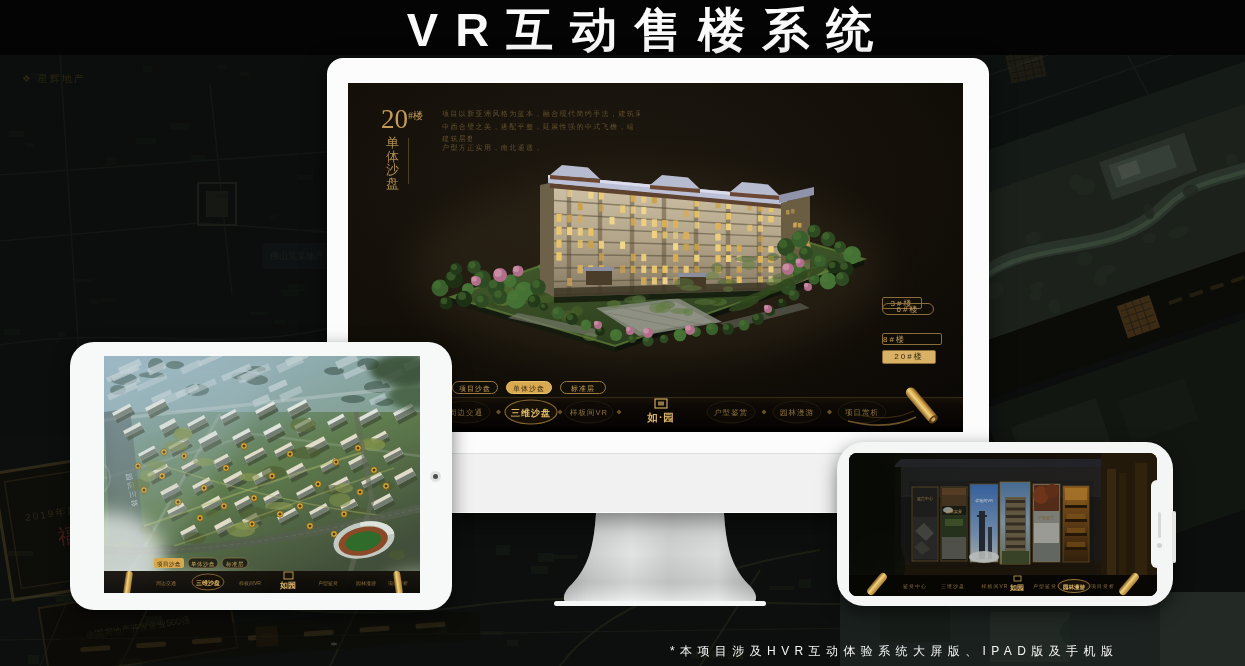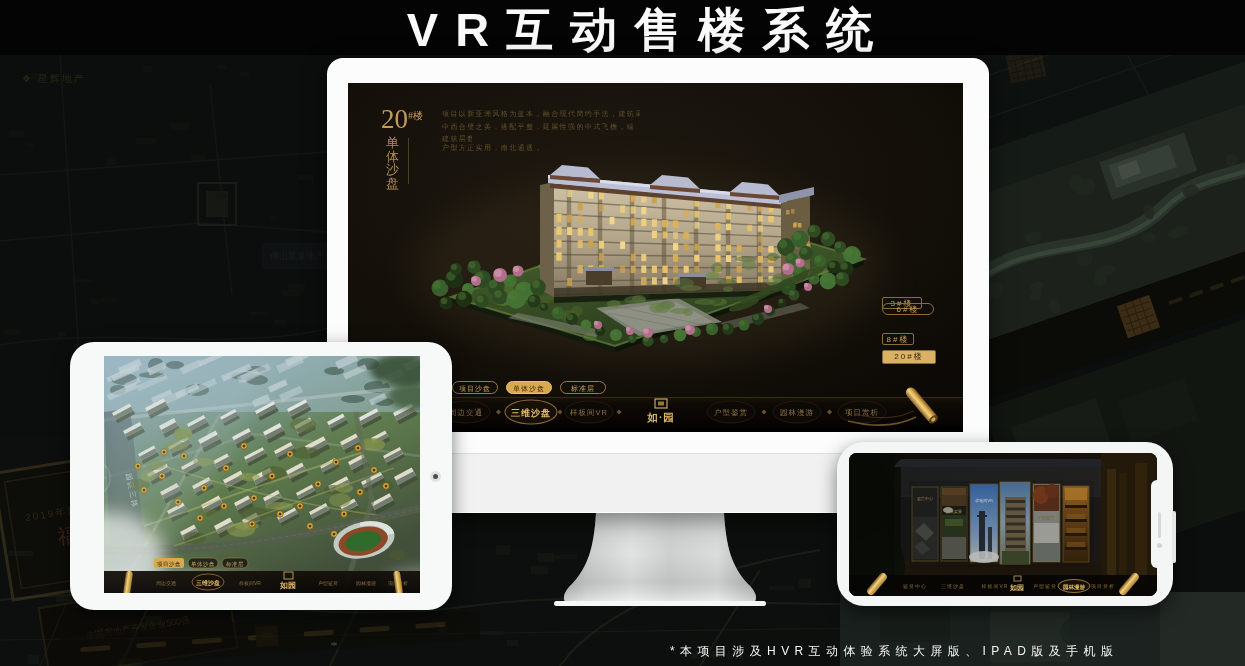--- a/index.html
+++ b/index.html
@@ -715,21 +715,21 @@
 <div style="position:absolute;left:38px;top:53px;width:14px;color:#b08d52;font-size:13px;line-height:13.5px;font-family:'Liberation Serif',serif;">单<br>体<br>沙<br>盘</div>
 <div style="position:absolute;left:60px;top:55px;width:1px;height:46px;background:#5d4b28;opacity:0.8;"></div>
 
 <div style="position:absolute;left:94px;top:26px;width:198px;overflow:hidden;color:#63512e;font-size:7px;letter-spacing:1.4px;white-space:nowrap;">项目以新亚洲风格为蓝本，融合现代简约手法，建筑采用真石漆，搭配金属质感线条，尽显大气</div>
 <div style="position:absolute;left:94px;top:39px;width:191px;overflow:hidden;color:#63512e;font-size:7px;letter-spacing:1.4px;white-space:nowrap;">中西合璧之美，搭配平整，延展性强的中式飞檐，端庄连贯，构建三进归家仪式感</div>
 <div style="position:absolute;left:94px;top:51px;width:30px;overflow:hidden;color:#63512e;font-size:7px;letter-spacing:1.4px;white-space:nowrap;">建筑层数9层</div>
 <div style="position:absolute;left:94px;top:60px;width:100px;overflow:hidden;color:#63512e;font-size:7px;letter-spacing:1.4px;white-space:nowrap;">户型方正实用，南北通透，赠送面积丰富</div>
 
 <div style="position:absolute;left:534px;top:214px;width:40px;height:12px;border:1px solid #8a6d39;border-radius:2px;color:#c6a158;font-size:8px;line-height:12px;text-align:center;letter-spacing:2px;box-sizing:border-box;">3#楼</div>
 <div style="position:absolute;left:534px;top:220px;width:52px;height:12px;border:1px solid #8a6d39;border-radius:6px;color:#c6a158;font-size:8px;line-height:12px;text-align:center;letter-spacing:2px;box-sizing:border-box;">6#楼</div>
-<div style="position:absolute;left:534px;top:250px;width:32px;height:12px;border:1px solid #8a6d39;border-radius:2px;color:#c6a158;font-size:8px;line-height:12px;text-align:center;letter-spacing:2px;box-sizing:border-box;">8#楼</div>
+<div style="position:absolute;left:534px;top:250px;width:60px;height:12px;border:1px solid #8a6d39;border-radius:2px;color:#c6a158;font-size:8px;line-height:12px;text-align:left;letter-spacing:2px;box-sizing:border-box;">8#楼</div>
 <div style="position:absolute;left:534px;top:267px;width:52px;height:12px;background:#d9b266;border:1px solid #8a6d39;border-radius:2px;color:#2e2310;font-size:8px;line-height:12px;text-align:center;letter-spacing:2px;">20#楼</div>
 
 <div style="position:absolute;left:104px;top:298px;width:46px;height:13px;border:1px solid #9c7b42;border-radius:7px;color:#c6a158;font-size:7px;line-height:13px;text-align:center;letter-spacing:1px;box-sizing:border-box;">项目沙盘</div>
 <div style="position:absolute;left:158px;top:298px;width:46px;height:13px;background:#d9a94f;border:1px solid #e8c26a;border-radius:7px;color:#2b1f0c;font-size:7px;line-height:13px;text-align:center;letter-spacing:1px;box-sizing:border-box;">单体沙盘</div>
 <div style="position:absolute;left:212px;top:298px;width:46px;height:13px;border:1px solid #9c7b42;border-radius:7px;color:#c6a158;font-size:7px;line-height:13px;text-align:center;letter-spacing:1px;box-sizing:border-box;">标准层</div>
   </div>
 
   <div class="abs" id="ipad" style="left:70px;top:342px;width:382px;height:268px;border-radius:24px;background:#f7f9f8;box-shadow:0 6px 18px rgba(0,0,0,0.5);">
 
     <div class="abs" style="left:360px;top:129px;width:11px;height:11px;border-radius:50%;background:#e0e3e2;"></div>

